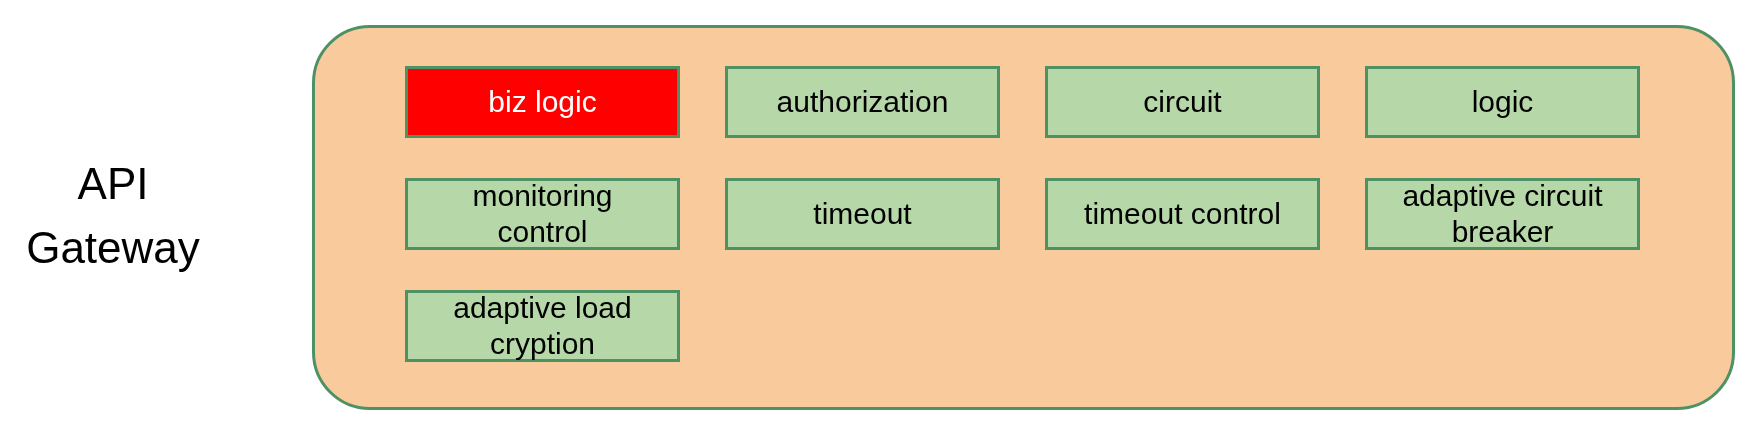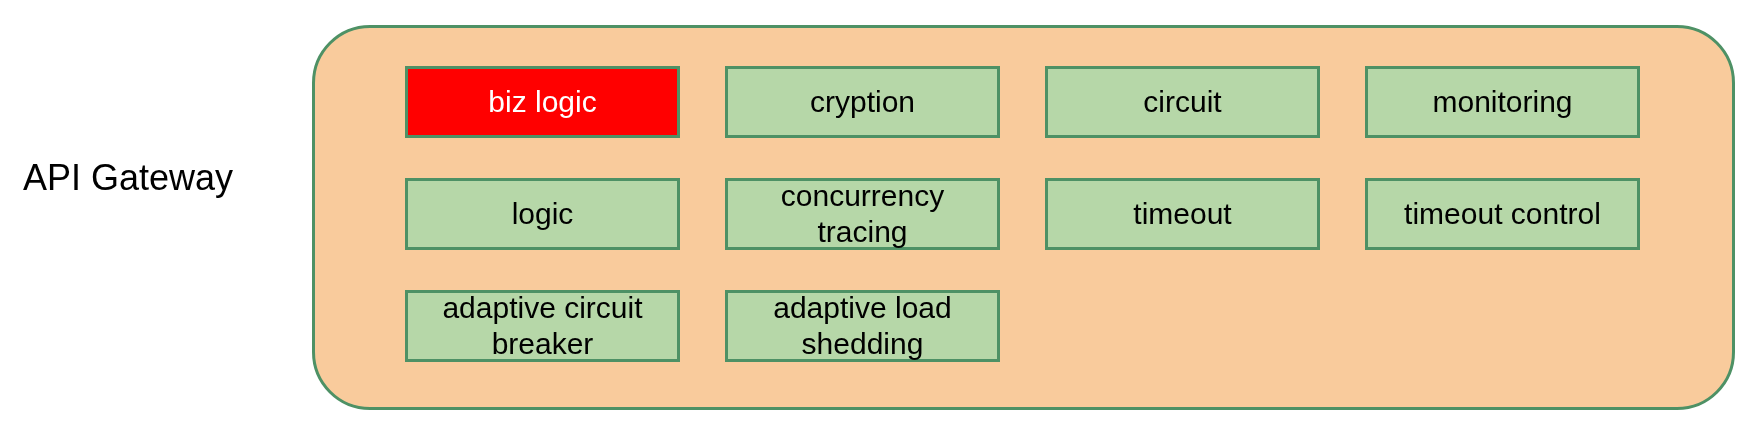--- a/index.html
+++ b/index.html
@@ -16,24 +16,24 @@
     background: #ffffff;
     font-family: "Liberation Sans", sans-serif;
     overflow: hidden;
   }
   .stage {
     position: relative;
     width: 1758px; height: 436px;
   }
   .gateway-label {
     position: absolute;
-    left: 16px; top: 152px;
+    left: 1px; top: 152px;
     width: 224px;
     text-align: center;
-    font-size: 36px;
+    font-size: 44px;
     line-height: 1.45;
     color: var(--text-color);
     white-space: normal;
   }
   .gateway-container {
     position: absolute;
     left: 312px; top: 25px;
     width: 1423px; height: 385px;
     box-sizing: border-box;
     background: var(--container-fill);
@@ -73,52 +73,49 @@
 
 <div class="stage">
   <div class="gateway-label">API Gateway</div>
 
   <div class="gateway-container">
     <div class="modules-grid" id="modules-grid">
   <div class="module-box highlight">
     <span class="module-label">biz logic</span>
   </div>
 
+  <div class="module-box">
+    <span class="module-label">authorization</span>
+  </div>
 
-  <div class="module-box">
-    <span class="module-label">cryption</span>
-  </div>
 
   <div class="module-box">
     <span class="module-label">circuit</span>
   </div>
 
 
-  <div class="module-box">
-    <span class="module-label">monitoring</span>
-  </div>
 
   <div class="module-box">
     <span class="module-label">logic</span>
   </div>
 
   <div class="module-box">
-    <span class="module-label">concurrency tracing</span>
+    <span class="module-label">monitoring control</span>
   </div>
 
   <div class="module-box">
     <span class="module-label">timeout</span>
   </div>
 
   <div class="module-box">
     <span class="module-label">timeout control</span>
   </div>
 
   <div class="module-box">
     <span class="module-label">adaptive circuit breaker</span>
   </div>
 
   <div class="module-box">
-    <span class="module-label">adaptive load shedding</span>
+    <span class="module-label">adaptive load cryption</span>
   </div>
 </div>
   </div>
 </div>
 
 </body></html>

